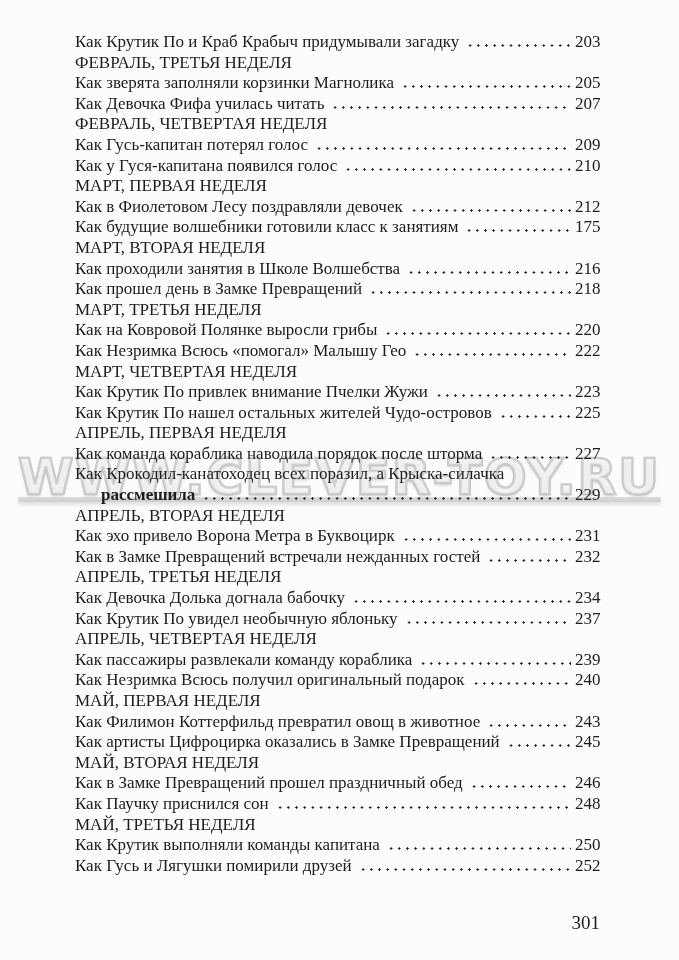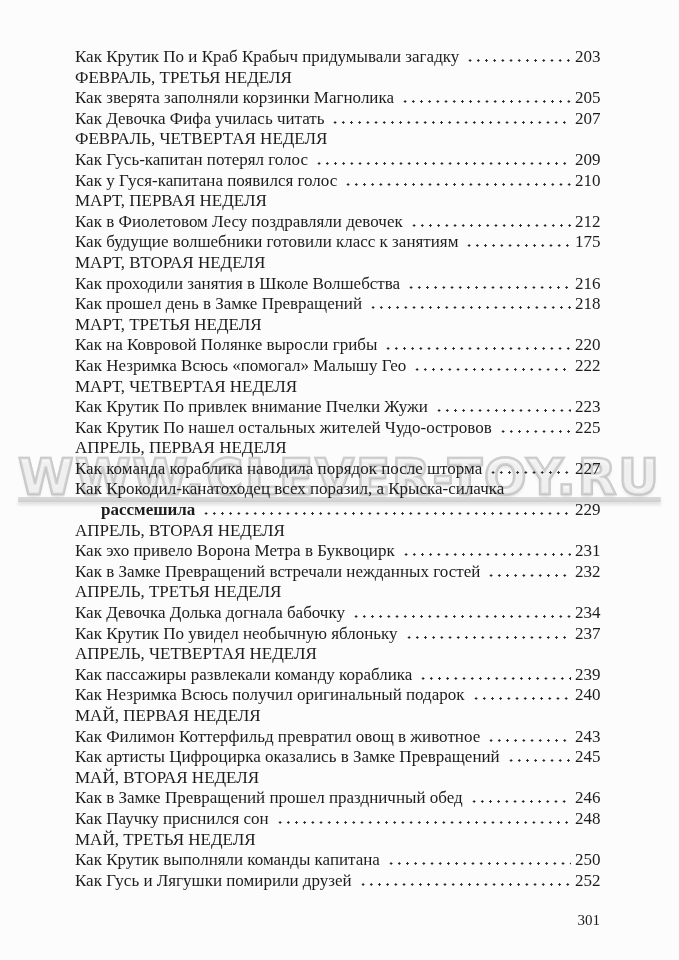--- a/index.html
+++ b/index.html
@@ -33,21 +33,21 @@
     white-space: nowrap;
     color: rgba(252, 252, 252, 0.55);
     -webkit-text-stroke: 2.5px rgba(190, 190, 190, 0.55);
     text-shadow: 0 3px 3px rgba(185, 185, 185, 0.40);
     z-index: 1;
     user-select: none;
     text-decoration: underline;
   }
   .toc {
     position: absolute;
-    top: 47px;
+    top: 32px;
     left: 75px;
     width: 530px;
     z-index: 2;
   }
   .row {
     display: flex;
     align-items: baseline;
     height: 20.6px;
     line-height: 20.6px;
     font-size: 17px;
@@ -71,21 +71,21 @@
   }
   .pg {
     flex: 0 0 auto;
     min-width: 30px;
     text-align: left;
   }
   .folio {
     position: absolute;
     top: 912px;
     right: 79px;
-    font-size: 15px;
+    font-size: 19px;
     z-index: 2;
   }
 </style>
 </head>
 <body>
 
 <div class="page">
   <div class="watermark">WWW.CLEVER-TOY.RU</div>
 
   <div class="toc">

